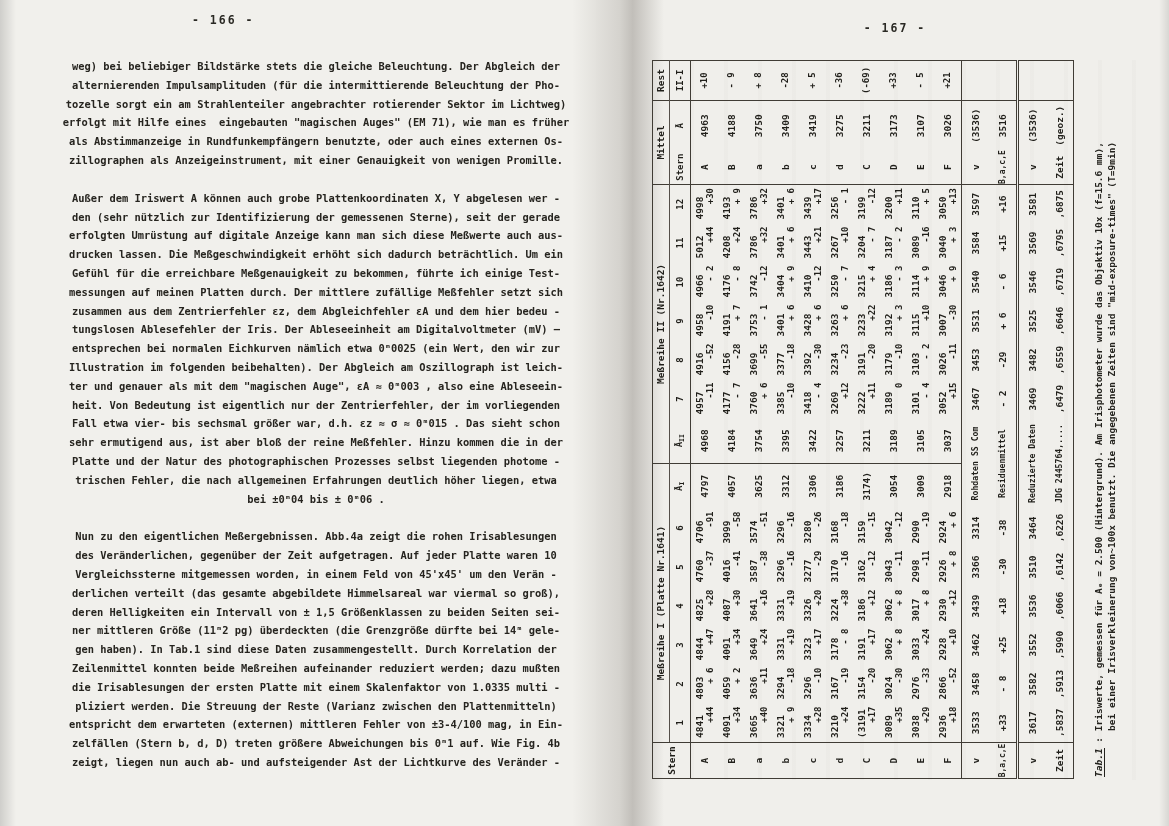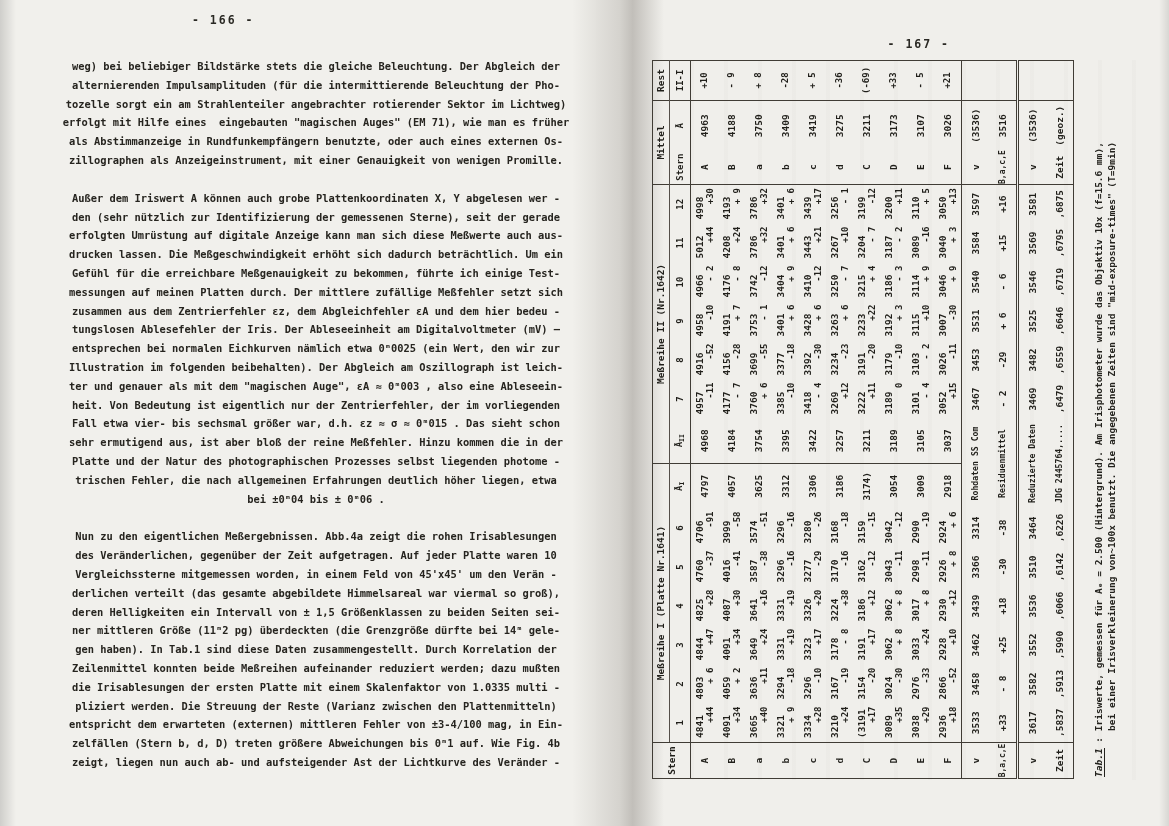--- a/index.html
+++ b/index.html
@@ -15,21 +15,21 @@
     background:linear-gradient(90deg, rgba(0,0,0,0) 0%, rgba(70,62,52,.16) 52%, rgba(60,52,44,.26) 66%, rgba(0,0,0,0) 100%);}
   .edge-left{position:absolute;top:0;bottom:0;left:0;width:16px;
     background:linear-gradient(90deg, rgba(0,0,0,.14), rgba(0,0,0,0));}
   .edge-right{position:absolute;top:0;bottom:0;right:0;width:10px;
     background:linear-gradient(270deg, rgba(0,0,0,.10), rgba(0,0,0,0));}
   .ghost{position:absolute;left:660px;top:60px;width:495px;height:720px;opacity:.5;
     background:repeating-linear-gradient(90deg, transparent 0 30px, rgba(100,92,80,.05) 30px 34px);}
 
   .pgnum{position:absolute;font:bold 11.5px/14px "DejaVu Sans Mono",monospace;color:#2a2924;letter-spacing:2px;}
   .pgnum-left{left:192px;top:13px;width:110px;text-align:left;}
-  .pgnum-right{left:840px;top:37px;width:110px;text-align:right;}
+  .pgnum-right{left:840px;top:21px;width:110px;text-align:center;}
 
   .textblock{position:absolute;left:58px;top:57px;width:516px;}
   .para{white-space:pre;font:bold 10.4px/18.8px "DejaVu Sans Mono",monospace;color:#26241f;margin:0 0 19px 0;text-align:center;}
 
   
   .rot-outer{position:absolute;left:652px;top:57px;width:506px;height:722px;}
   .rot-inner{position:absolute;left:0;top:0;width:722px;height:506px;
     transform-origin:0 0;transform:translateY(722px) rotate(-90deg);}
 
   table.iris{border-collapse:collapse;table-layout:fixed;width:718px;

